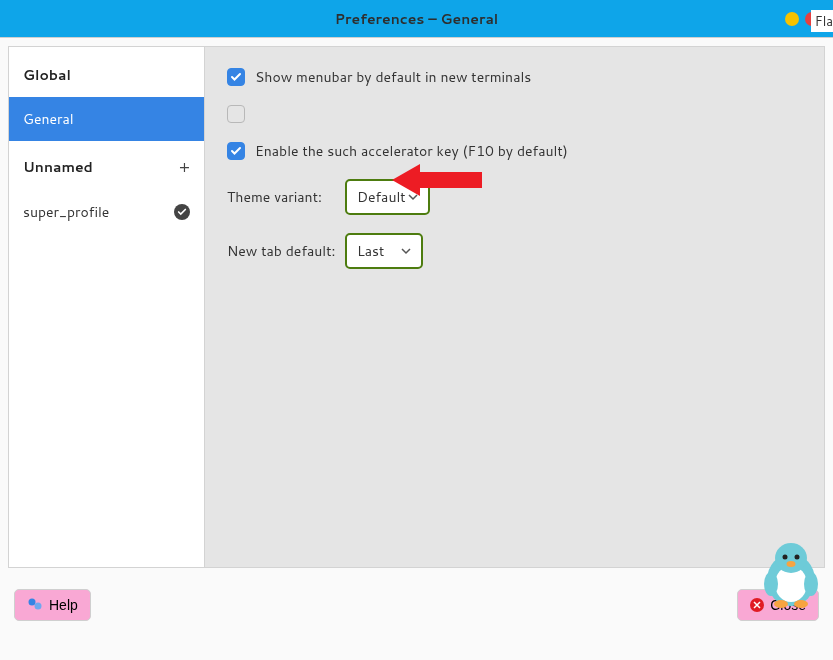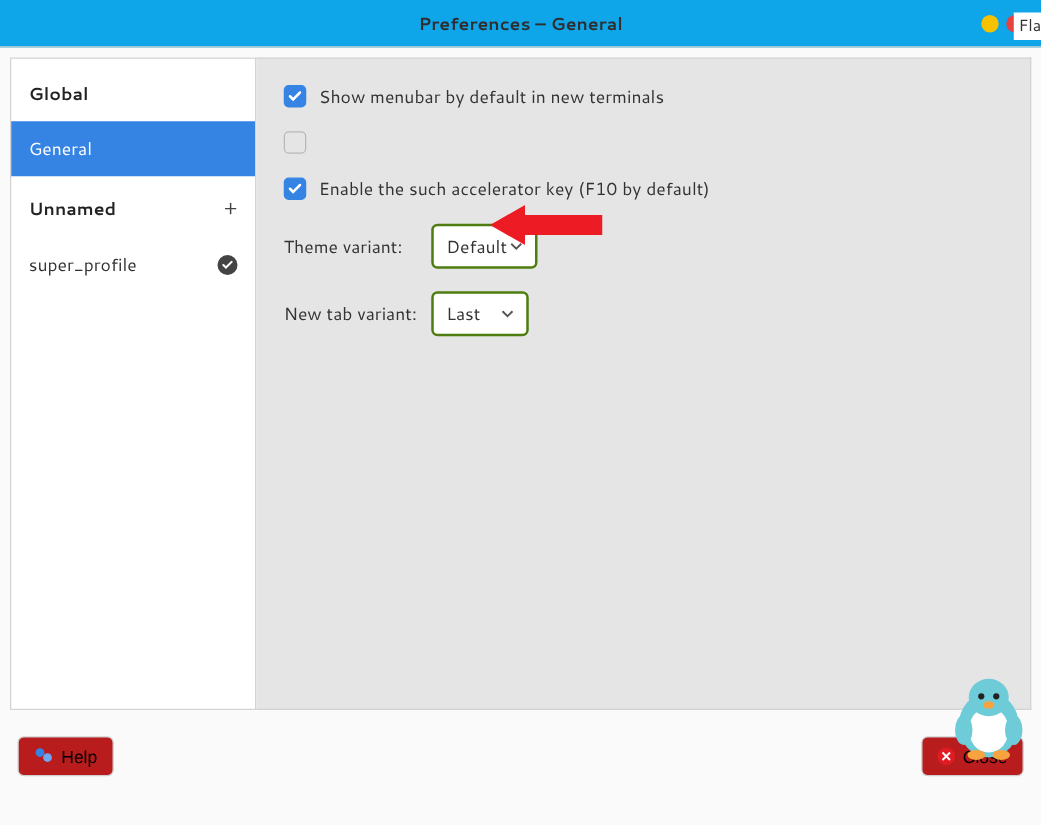--- a/index.html
+++ b/index.html
@@ -147,21 +147,21 @@
     .footer {
       height: 58px;
       padding: 0 14px;
       display: flex;
       align-items: center;
       justify-content: space-between;
     }
     .btn {
       border: 1px solid #cfcfcf;
       border-radius: 5px;
-      background: #b91c1c;
+      background: #f9a8d4;
       padding: 7px 12px;
       display: inline-flex;
       align-items: center;
       gap: 6px;
       cursor: pointer;
       font-size: 14px;
     }
     .help-icon { width: 16px; height: 16px; }
     .close-icon {
       width: 14px; height: 14px;
@@ -242,21 +242,21 @@
     <div class="form-row">
       <span class="form-label">Theme variant:</span>
       <span class="dropdown">
         <span>Default</span>
         <svg viewBox="0 0 10 10">
             <path d="M1 3l4 4 4-4" stroke="#555" stroke-width="1.5" fill="none"></path>
           </svg>
       </span>
     </div>
     <div class="form-row">
-      <span class="form-label">New tab variant:</span>
+      <span class="form-label">New tab default:</span>
       <span class="dropdown">
         <span>Last</span>
         <svg viewBox="0 0 10 10">
             <path d="M1 3l4 4 4-4" stroke="#555" stroke-width="1.5" fill="none"></path>
           </svg>
       </span>
     </div>
   </div>
 </div>
 

